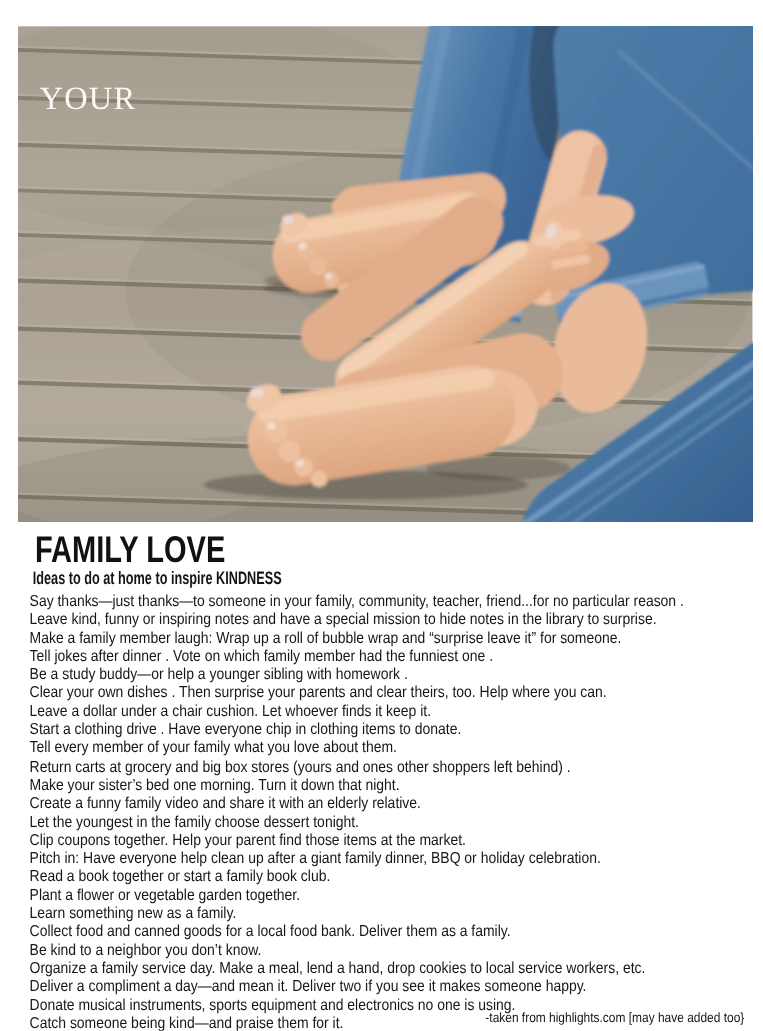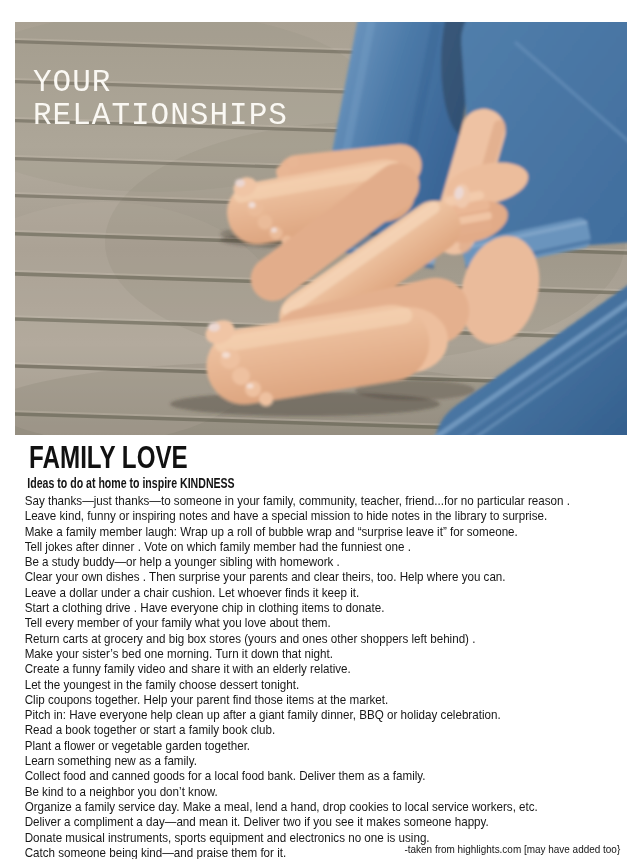--- a/index.html
+++ b/index.html
@@ -13,22 +13,22 @@
 
   
   .photo {
     position:absolute; left:15px; top:22px;
     width:612px; height:413px;
     overflow:hidden; background:#aba395;
   }
   .photo svg { position:absolute; left:0; top:0; }
   .photo-title {
     position:absolute; left:18px; top:44px;
-    font-family:Liberation Mono, monospace;
-    font-size:31px; line-height:33px;
+    font-family:Liberation Serif, serif;
+    font-size:27px; line-height:33px;
     letter-spacing:1px;
     color:#faf8f3;
   }
 
   
   .content {
     position:absolute; left:0; top:435px;
     width:722px; height:424px;
     transform:scaleX(0.881); transform-origin:0 0;
     padding:6px 0 0 28px; box-sizing:border-box;
@@ -228,21 +228,20 @@
           <rect x="430" y="300" width="330" height="220" rx="55" fill="url(#denimC)"></rect>
           <rect x="445" y="312" width="300" height="5" rx="2.5" fill="#7ca3c8" opacity="0.75"></rect>
           <rect x="445" y="326" width="300" height="4" rx="2" fill="#5e89b2" opacity="0.55"></rect>
           <rect x="445" y="336" width="300" height="3" rx="1.5" fill="#89add0" opacity="0.45"></rect>
         </g>
       </g>
     </svg>
 
     <div class="photo-title">
       <div>YOUR</div>
-      <div>RELATIONSHIPS</div>
     </div>
   </div>
 
   <div class="content">
     <h1 class="article-title">FAMILY LOVE</h1>
     <h2 class="article-subtitle">Ideas to do at home to inspire KINDNESS</h2>
     <div class="ideas">
         <div class="idea-line">Say thanks—just thanks—to someone in your family, community, teacher, friend...for no particular reason .</div>
         <div class="idea-line">Leave kind, funny or inspiring notes and have a special mission to hide notes in the library to surprise.</div>
         <div class="idea-line">Make a family member laugh: Wrap up a roll of bubble wrap and “surprise leave it” for someone.</div>

